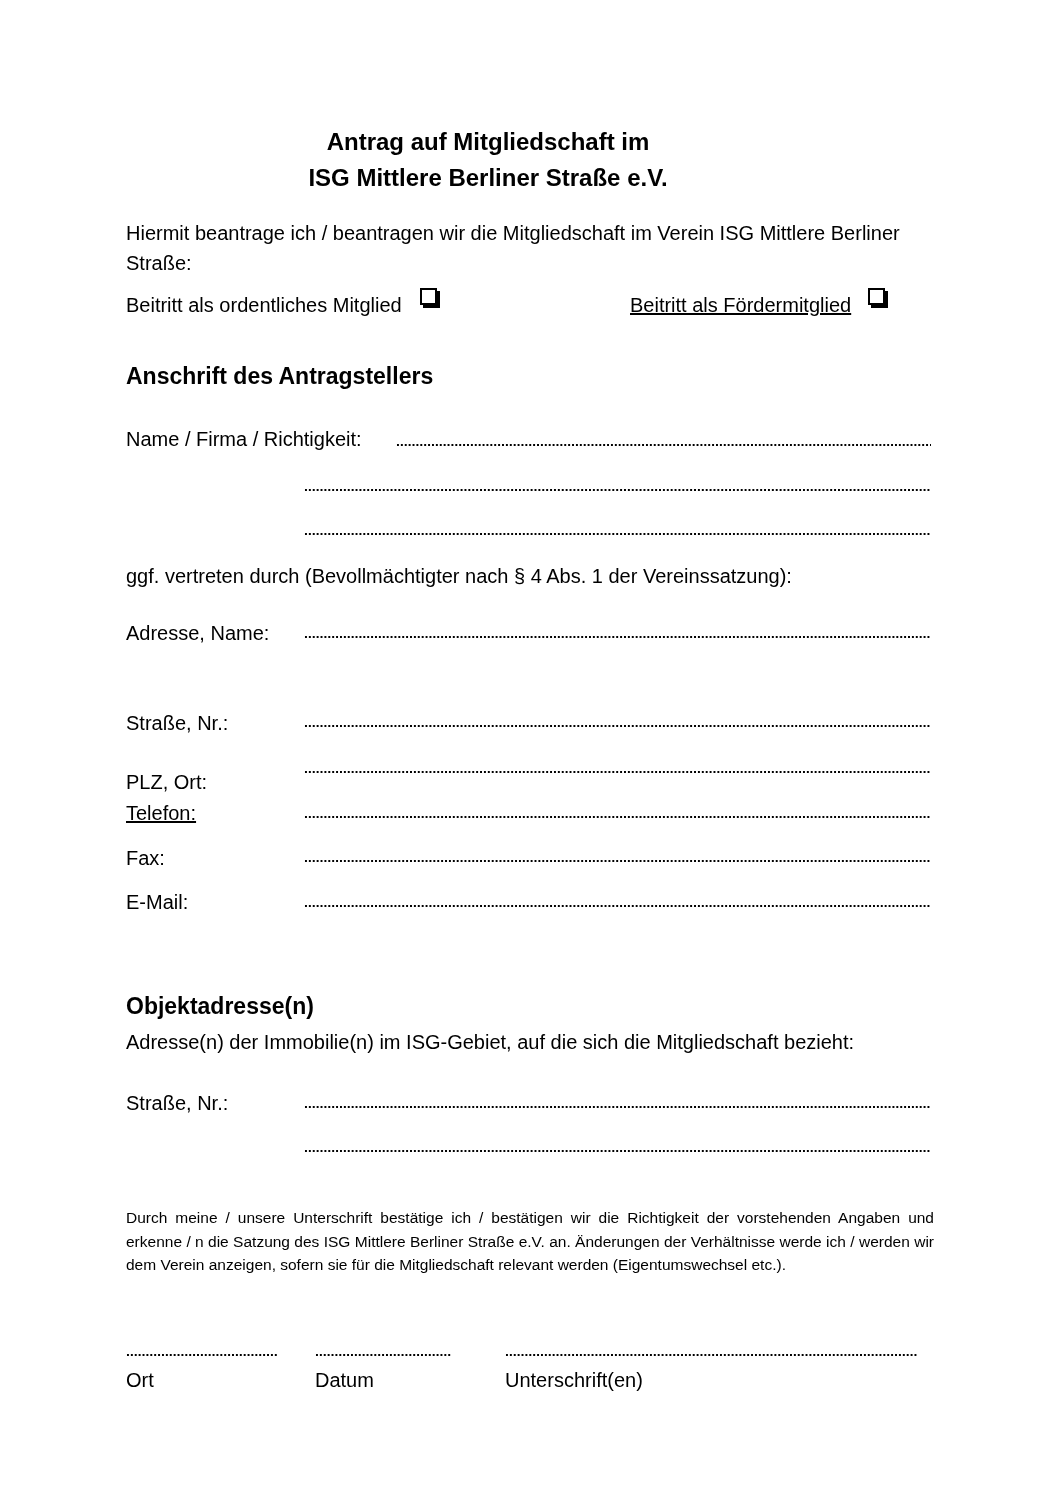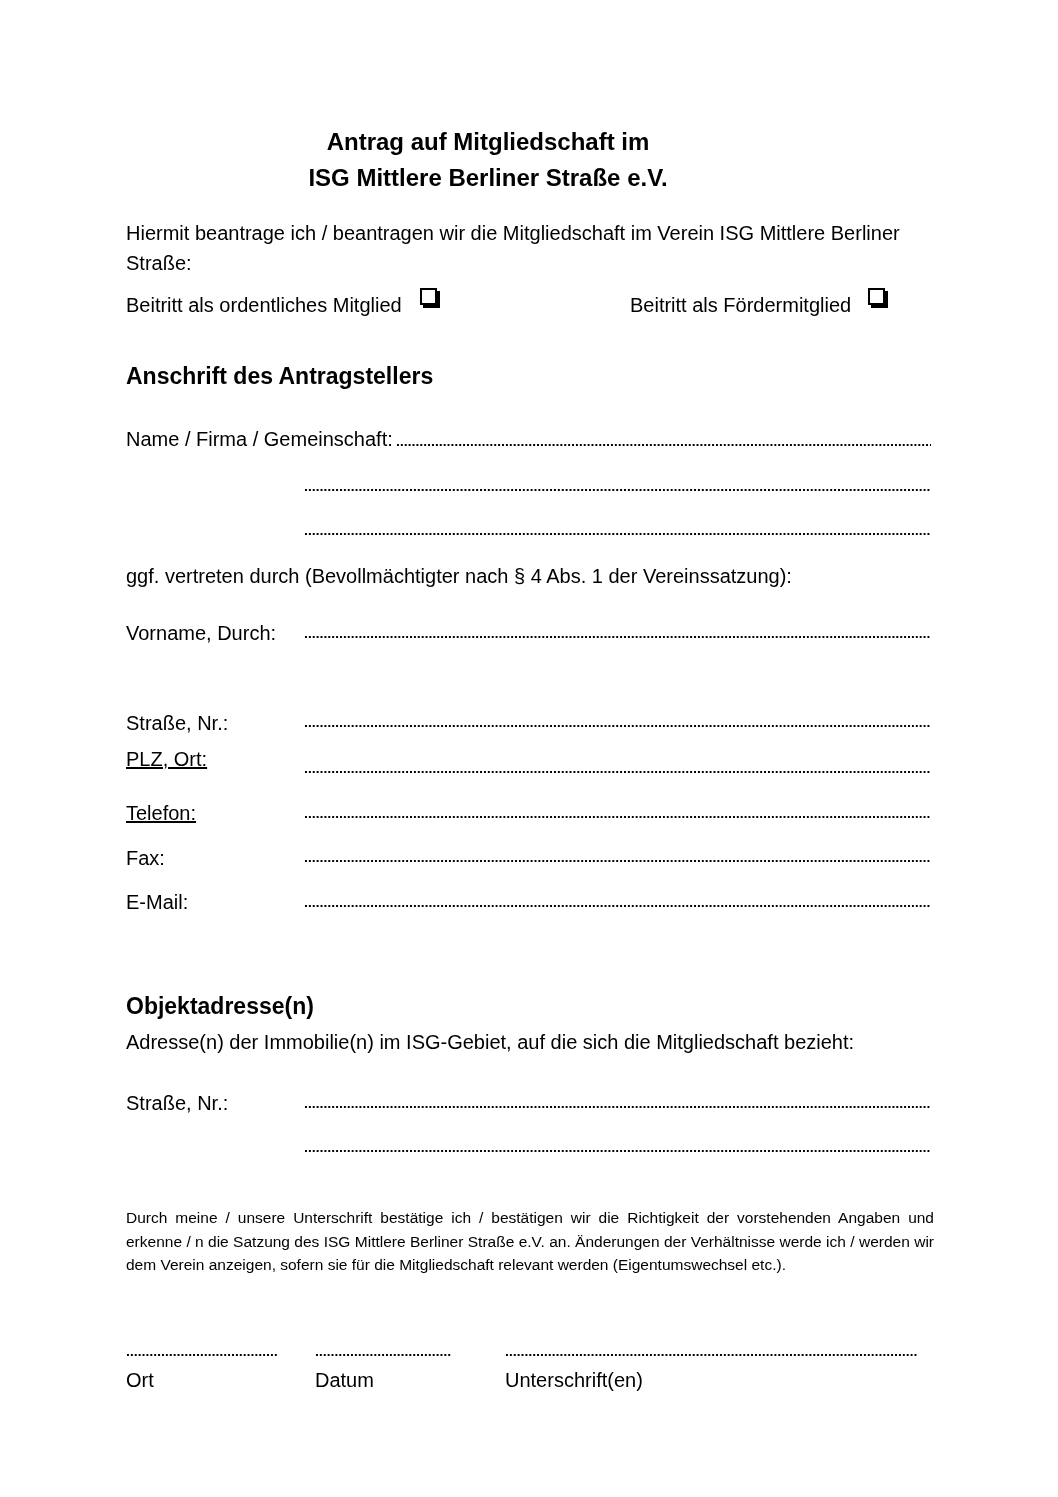--- a/index.html
+++ b/index.html
@@ -30,39 +30,39 @@
 <body>
 
 <div class="abs title" style="top:126px;">Antrag auf Mitgliedschaft im</div>
 <div class="abs title" style="top:162px;">ISG Mittlere Berliner Straße e.V.</div>
 
 <div class="abs body-text" style="left:126px; top:222px;">Hiermit beantrage ich / beantragen wir die Mitgliedschaft im Verein ISG Mittlere Berliner</div>
 <div class="abs body-text" style="left:126px; top:252px;">Straße:</div>
 
 <div class="abs body-text" style="left:126px; top:294px;">Beitritt als ordentliches Mitglied</div>
 <div class="checkbox" style="left:420px; top:288px;"></div>
-<div class="abs body-text" style="left:630px; top:294px;">Beitritt als Fördermitglied</div>
+<div class="abs body-text" style="left:630px; top:294px;text-decoration:underline;">Beitritt als Fördermitglied</div>
 <div class="checkbox" style="left:868px; top:288px;"></div>
 
 <div class="abs h2" style="left:126px; top:362px;">Anschrift des Antragstellers</div>
 
-<div class="abs body-text" style="left:126px; top:428px;">Name / Firma / Gemeinschaft:</div>
+<div class="abs body-text" style="left:126px; top:428px;">Name / Firma / Richtigkeit:</div>
 <div class="dots" style="left:396px; top:444px; width:535px;"></div>
 <div class="dots" style="left:304px; top:489px; width:627px;"></div>
 <div class="dots" style="left:304px; top:533px; width:627px;"></div>
 
 <div class="abs body-text" style="left:126px; top:565px;">ggf. vertreten durch (Bevollmächtigter nach § 4 Abs. 1 der Vereinssatzung):</div>
 
-<div class="abs body-text" style="left:126px; top:622px;">Vorname, Durch:</div>
+<div class="abs body-text" style="left:126px; top:622px;">Adresse, Name:</div>
 <div class="dots" style="left:304px; top:636px; width:627px;"></div>
 
 <div class="abs body-text" style="left:126px; top:712px;">Straße, Nr.:</div>
 <div class="dots" style="left:304px; top:725px; width:627px;"></div>
 
-<div class="abs body-text" style="left:126px; top:748px;text-decoration:underline;">PLZ, Ort:</div>
+<div class="abs body-text" style="left:126px; top:771px;">PLZ, Ort:</div>
 <div class="dots" style="left:304px; top:771px; width:627px;"></div>
 
 <div class="abs body-text" style="left:126px; top:802px;text-decoration:underline;">Telefon:</div>
 <div class="dots" style="left:304px; top:816px; width:627px;"></div>
 
 <div class="abs body-text" style="left:126px; top:847px;">Fax:</div>
 <div class="dots" style="left:304px; top:860px; width:627px;"></div>
 
 <div class="abs body-text" style="left:126px; top:891px;">E-Mail:</div>
 <div class="dots" style="left:304px; top:905px; width:627px;"></div>

